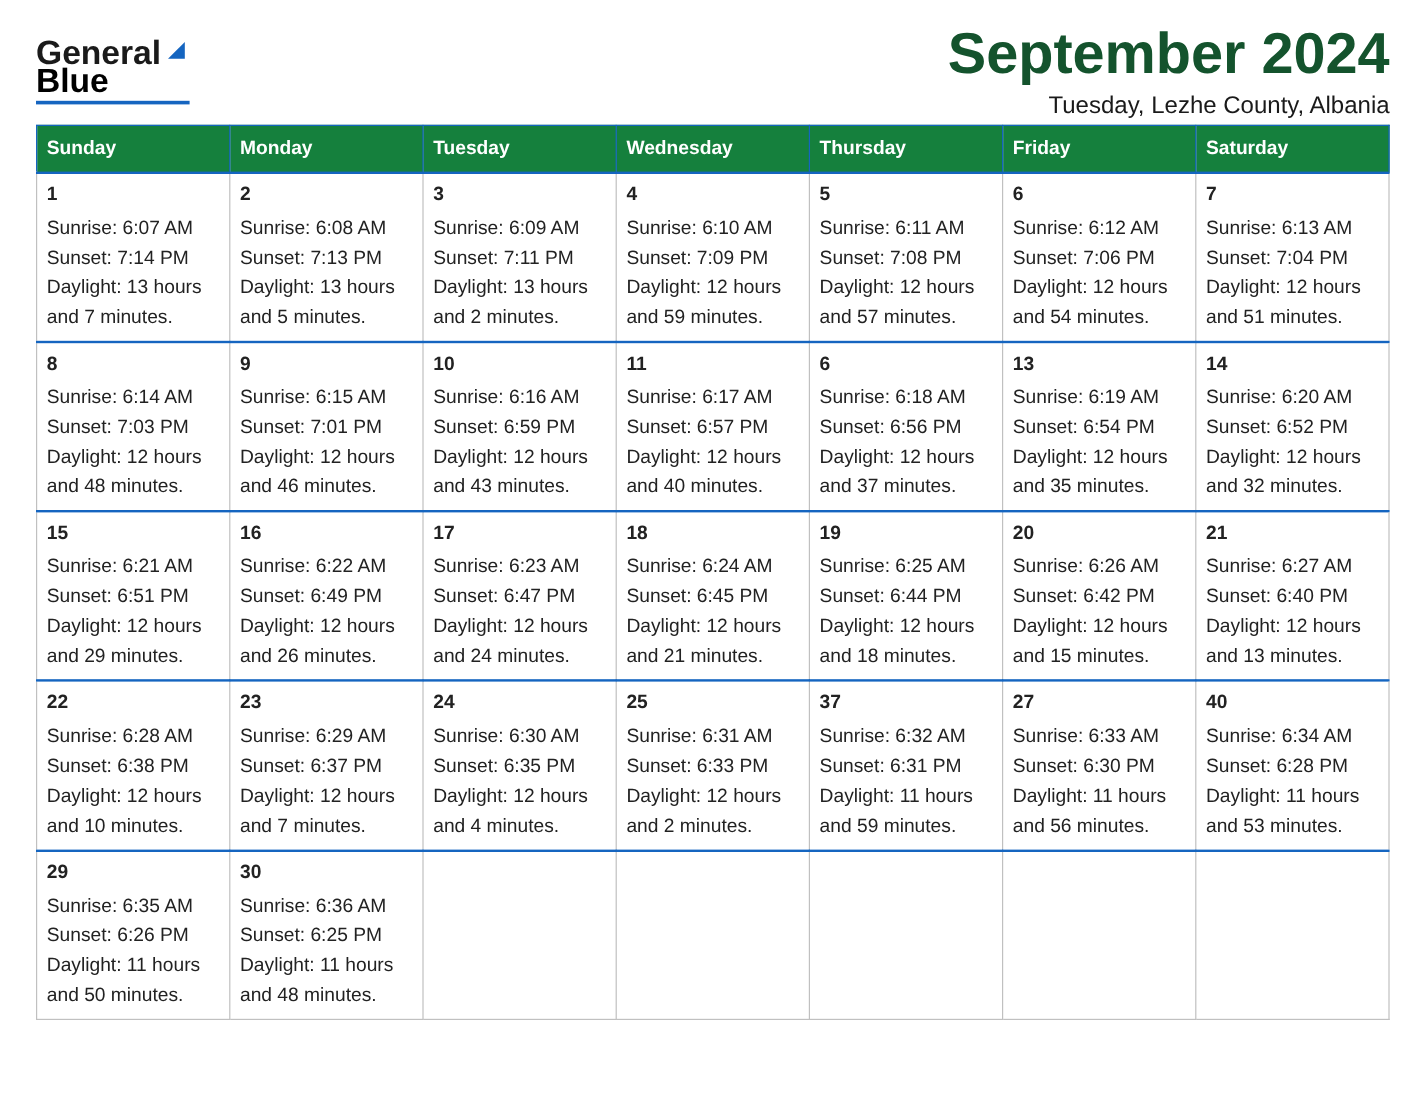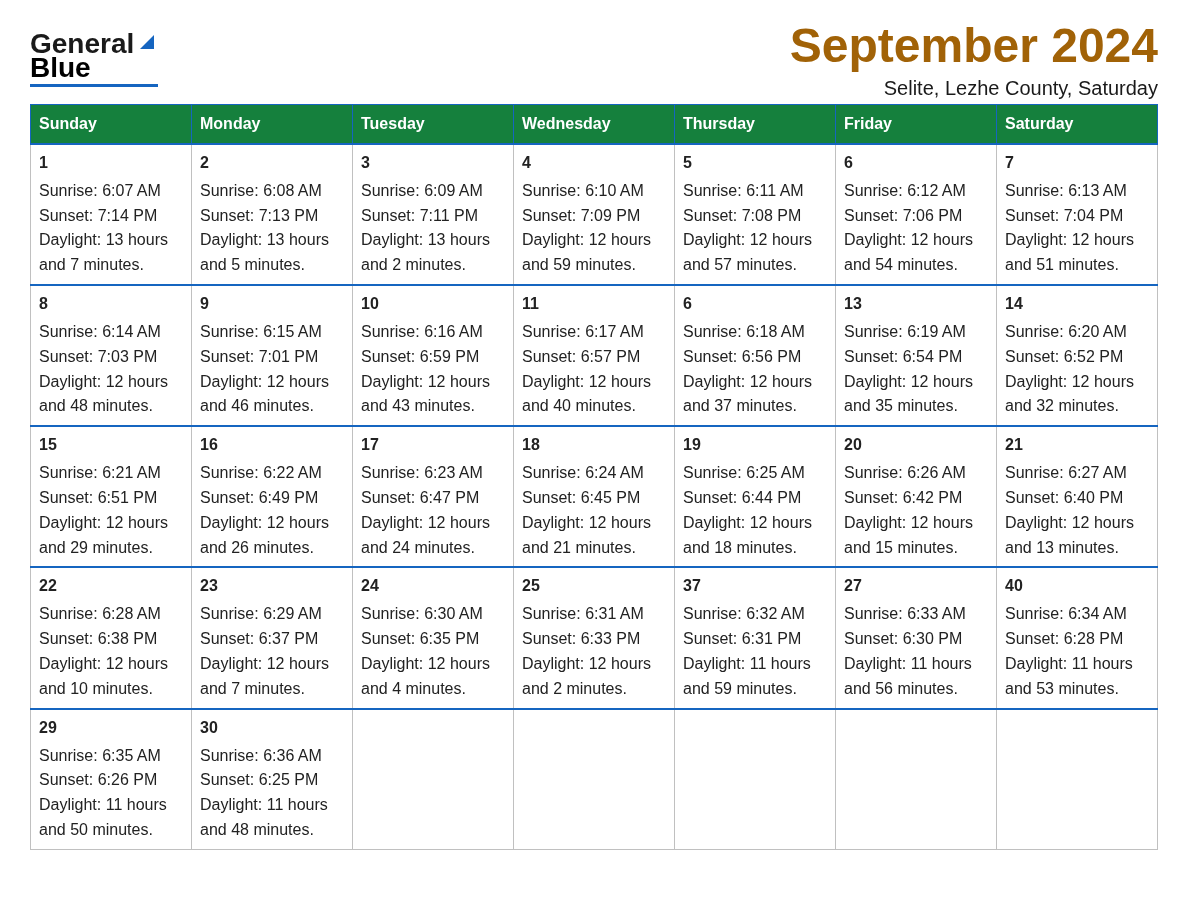--- a/index.html
+++ b/index.html
@@ -33,21 +33,21 @@
       height: 3px;
       background: #1565C0;
       margin-top: 2px;
     }
     .title-block {
       text-align: right;
     }
     .title-block h1 {
       font-size: 48px;
       font-weight: bold;
-      color: #a16207;
+      color: #14532d;
       line-height: 1.1;
     }
     .title-block .subtitle {
       font-size: 20px;
       color: #1a1a1a;
       margin-top: 4px;
     }
     table {
       width: 100%;
       border-collapse: collapse;
@@ -103,21 +103,21 @@
         <polygon points="4,18 18,18 18,4" fill="#1565C0"></polygon>
       </svg>
     </div>
     <div style="display:flex; align-items:center; margin-top:-4px;">
       <span class="logo-text blue" style="color:#000000;">Blue</span>
     </div>
     <div class="logo-line"></div>
   </div>
   <div class="title-block">
     <h1>September 2024</h1>
-    <div class="subtitle">Selite, Lezhe County, Saturday</div>
+    <div class="subtitle">Tuesday, Lezhe County, Albania</div>
   </div>
 </div>
 
 <table>
   <thead>
     <tr>
       <th>Sunday</th>
       <th>Monday</th>
       <th>Tuesday</th>
       <th>Wednesday</th>

